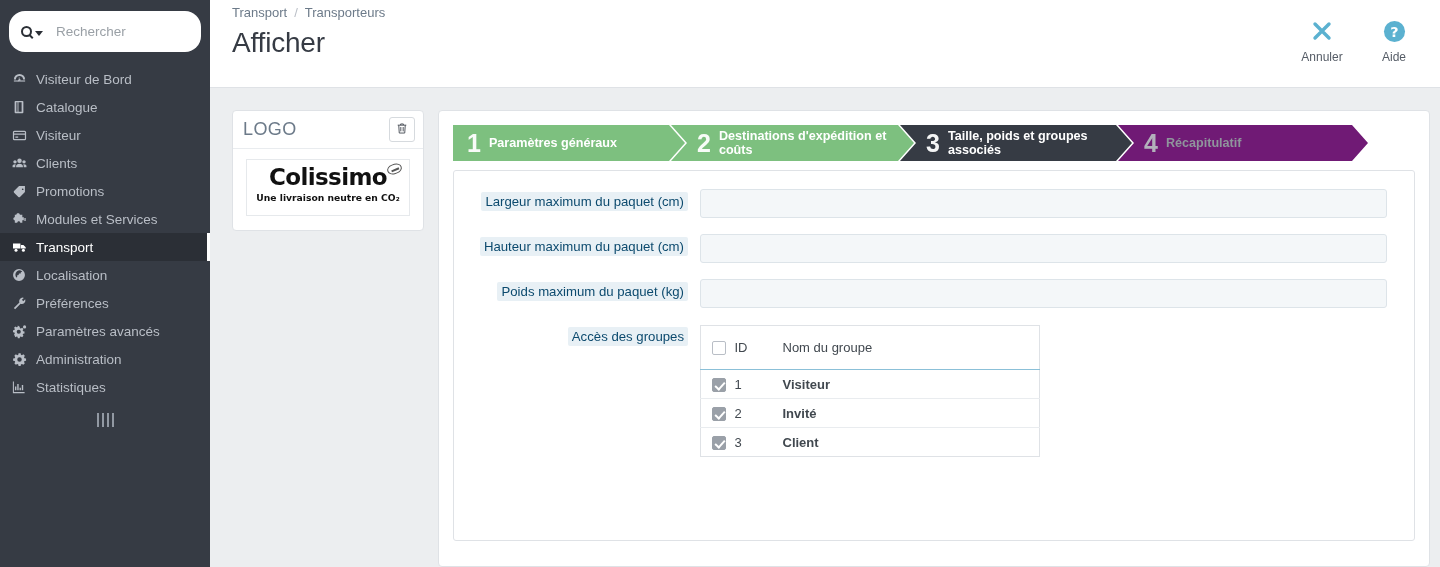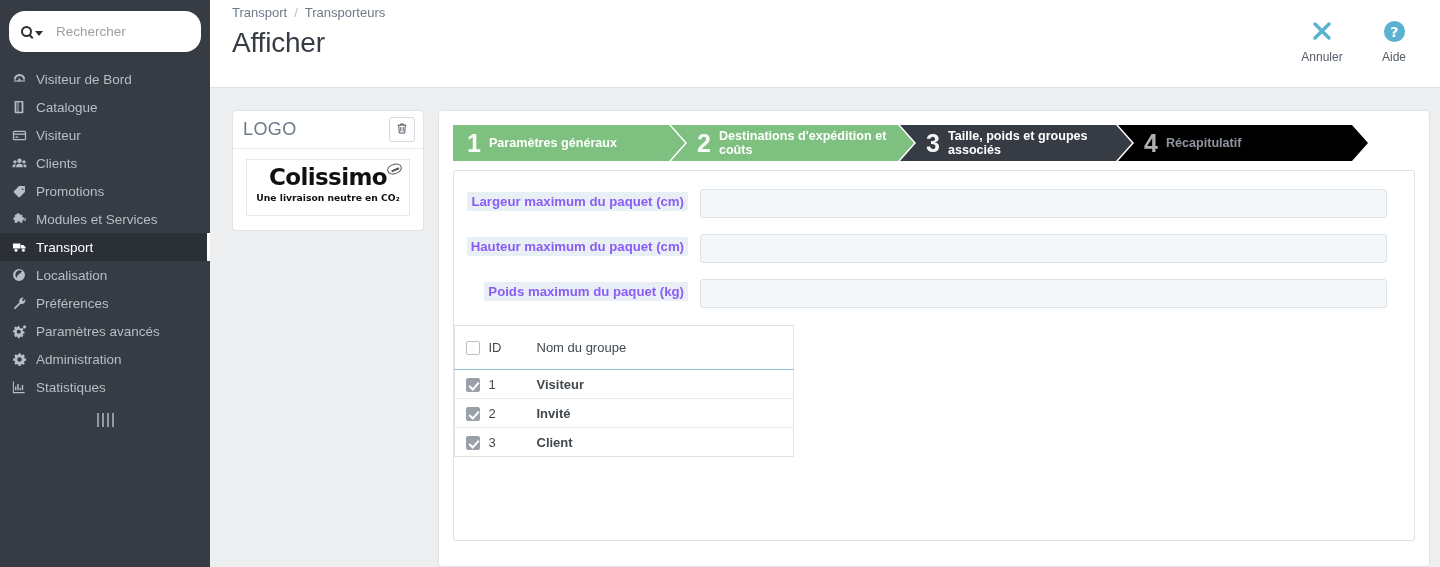--- a/index.html
+++ b/index.html
@@ -158,41 +158,41 @@
     clip-path: polygon(0 0, calc(100% - 16px) 0, 100% 50%, calc(100% - 16px) 100%, 0 100%, 16px 50%);
     padding-left: 26px;
   }
   .step .num {
     font-size: 25px; font-weight: bold; line-height: 1; margin-right: 8px;
     opacity: .95;
   }
   .step .txt { font-size: 12.6px; font-weight: bold; line-height: 1.12; }
   .step.green { background: #7dc07f; }
   .step.dark  { background: #363b44; }
-  .step.gray  { background: #000000; color: #8f959c; }
+  .step.gray  { background: #701a75; color: #8f959c; }
   .step.gray .num { color: #b6babf; }
   .step.s1 { width: 232px; }
   .step.s2 { width: 243px; margin-left: -14px; }
   .step.s3 { width: 232px; margin-left: -14px; }
   .step.s4 { width: 250px; margin-left: -14px; }
 
   
   .form-box {
     border: 1px solid #dfe2e6; border-radius: 3px; margin-top: 9px;
     padding: 18px 0 22px 0; height: 371px;
   }
   .frow { display: flex; align-items: flex-start; margin-bottom: 16px; }
   .frow .flabel {
     width: 246px; flex: 0 0 246px; text-align: right; padding-right: 12px;
     padding-top: 3px;
   }
   .flabel .hl {
-    background: #e8f0f5; color: #8b5cf6; font-size: 13.2px;
+    background: #e8f0f5; color: #0c4a6e; font-size: 13.2px;
     padding: 2px 4px; border-radius: 2px; display: inline;
-    line-height: 1.45; box-decoration-break: clone; font-weight: bold;
+    line-height: 1.45; box-decoration-break: clone;
     -webkit-box-decoration-break: clone;
   }
   .frow .fctrl { flex: 1; padding-right: 27px; }
   .finput {
     width: 100%; height: 29px; background: #f4f7f9;
     border: 1px solid #dde4e9; border-radius: 3px; outline: none;
     font-family: "Liberation Sans", sans-serif; font-size: 13px; padding: 0 8px;
     color: #333;
   }
 
@@ -452,20 +452,23 @@
         <div class="frow">
           <div class="flabel">
             <span class="hl">Poids maximum du paquet (kg)</span>
           </div>
           <div class="fctrl">
             <input class="finput" type="text" placeholder="" style="">
           </div>
         </div>
 
         <div class="frow">
+          <div class="flabel">
+            <span class="hl">Accès des groupes</span>
+          </div>
           <div class="fctrl">
             <table class="grp-table">
               <thead>
                 <tr>
                   <th class="col-cb">
                     <span class="cbx"></span>
                   </th>
                   <th class="col-id">ID</th>
                   <th class="col-nm-h">Nom du groupe</th>
                 </tr>

